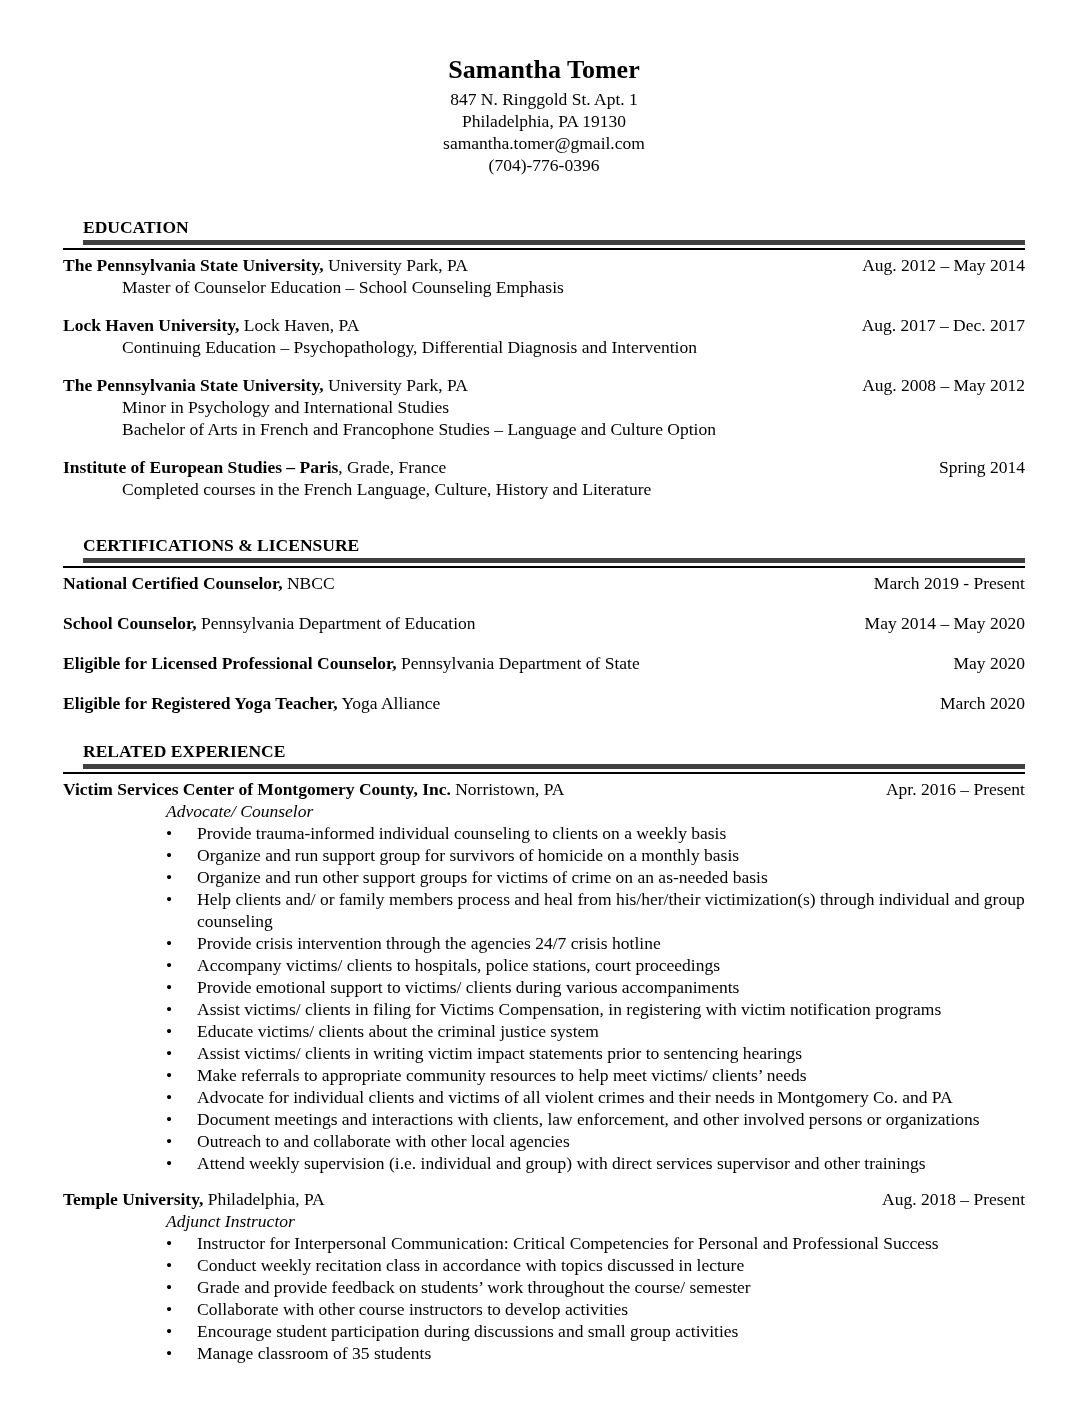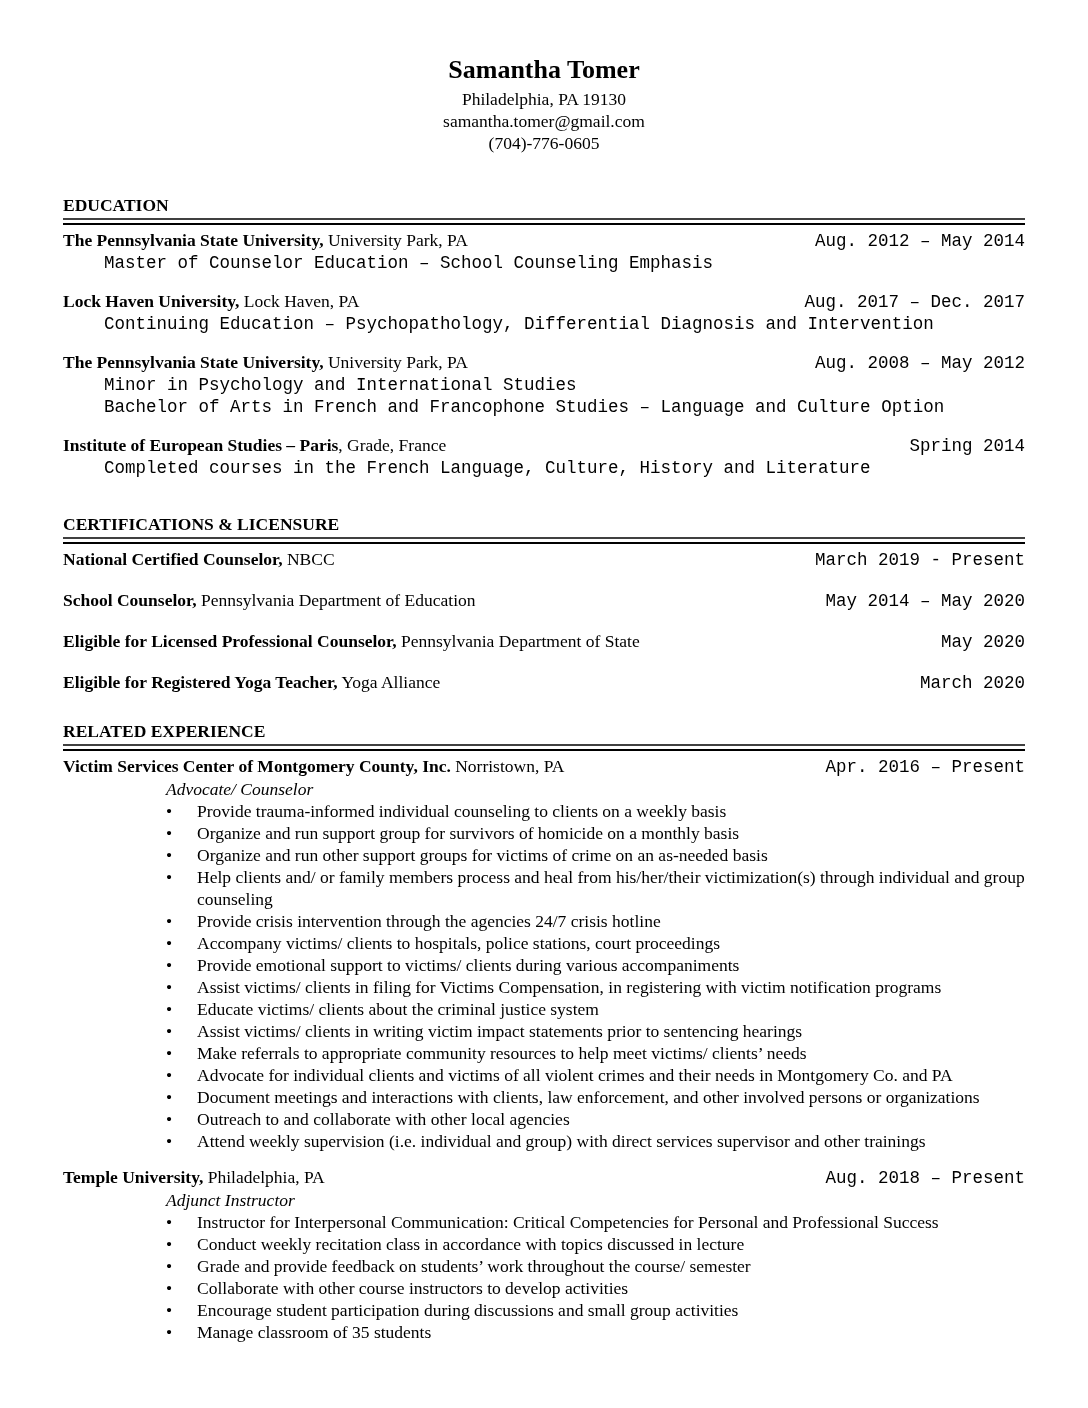--- a/index.html
+++ b/index.html
@@ -19,58 +19,60 @@
   .head { text-align: center; }
   .name { font-size: 26px; line-height: 32px; font-weight: 700; margin: 0 0 2px 0; }
   .contact { line-height: 22px; }
 
   .sec-edu  { margin-top: 40px; }
   .sec-cert { margin-top: 34px; }
   .sec-exp  { margin-top: 26px; }
 
   .sec-head {
     font-weight: 700;
-    border-bottom: 2px solid #404040;
+    border-bottom: 5px solid #404040;
     padding-bottom: 2px;
+    margin-left: 20px;
   }
   .sec-rule {
     border-top: 2.5px solid #000;
     margin-top: 3px;
     margin-bottom: 4px;
   }
 
   .row { display: flex; justify-content: space-between; align-items: baseline; }
   .b { font-weight: 700; }
-  .dates { white-space: nowrap; padding-left: 12px; text-align: right; font-family: Liberation Mono, monospace; }
+  .dates { white-space: nowrap; padding-left: 12px; text-align: right; }
 
   .entry { margin-bottom: 16px; }
   .entry:last-child { margin-bottom: 0; }
-  .detail { margin-left: 41px; font-family: Liberation Mono, monospace; }
+  .detail { margin-left: 59px; }
 
   .centry { display: flex; justify-content: space-between; align-items: baseline; margin-bottom: 18px; }
   .centry:last-child { margin-bottom: 0; }
 
   .xentry { margin-bottom: 0; }
   .xentry + .xentry { margin-top: 14px; }
   .role { font-style: italic; margin-left: 103px; }
 
   .bullet { display: flex; padding-left: 103px; }
   .blt { flex: 0 0 31px; }
   .btxt { flex: 1; }
 </style>
 </head>
 <body>
 
 <div class="page">
 
   <div class="head">
     <div class="name">Samantha Tomer</div>
+    <div class="contact">847 N. Ringgold St. Apt. 1</div>
     <div class="contact">Philadelphia, PA 19130</div>
     <div class="contact">samantha.tomer@gmail.com</div>
-    <div class="contact">(704)-776-0605</div>
+    <div class="contact">(704)-776-0396</div>
   </div>
 
   <div class="sec-edu">
     <div class="sec-head">EDUCATION</div>
     <div class="sec-rule"></div>
 
     <div class="entry">
       <div class="row">
         <div><span class="b">The Pennsylvania State University,</span><span> University Park, PA</span></div>
         <div class="dates">Aug. 2012 – May 2014</div>

